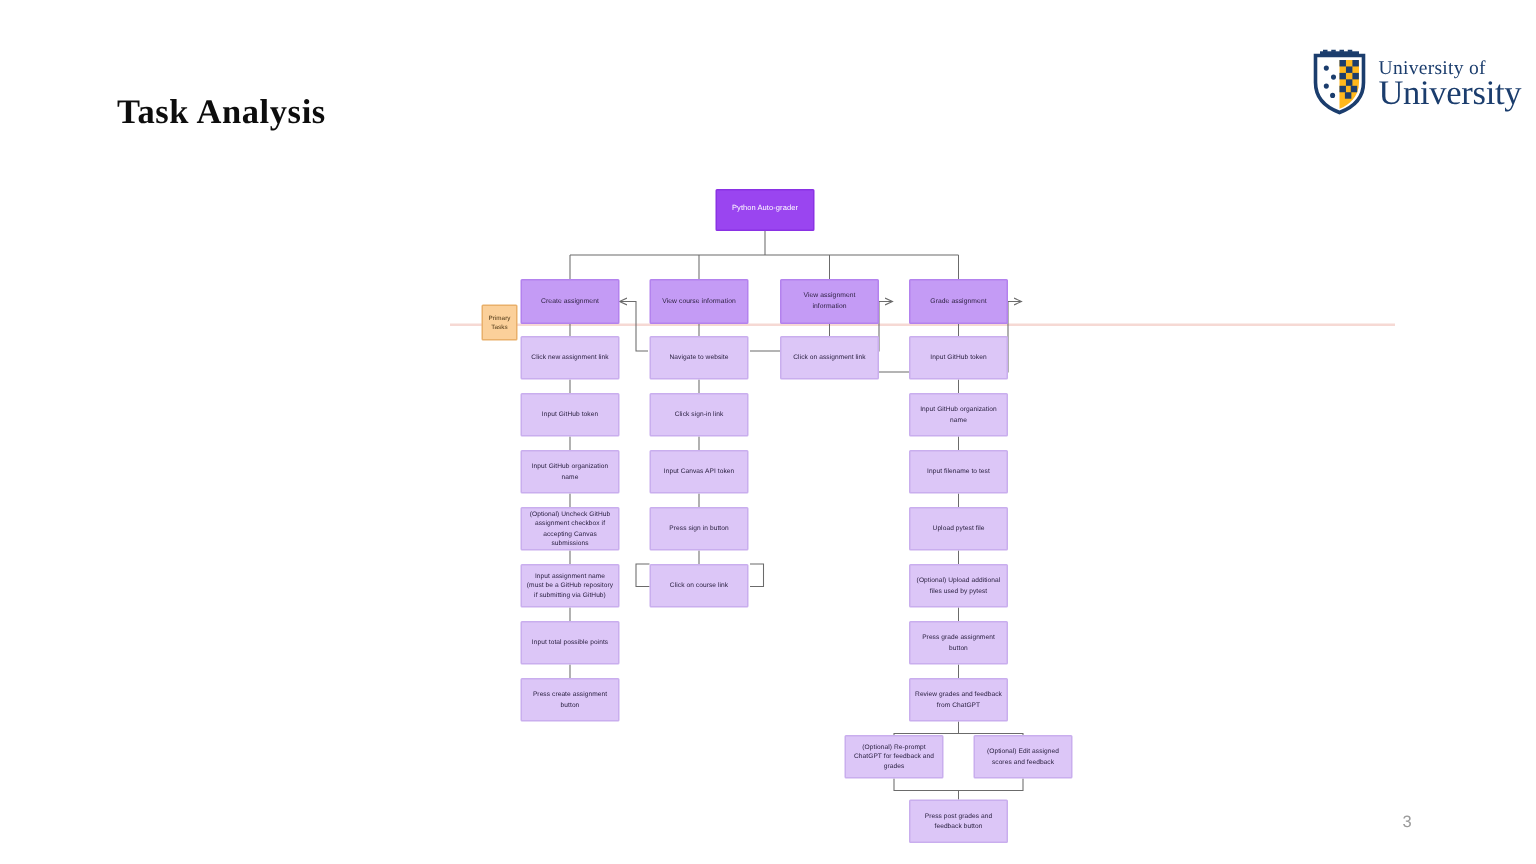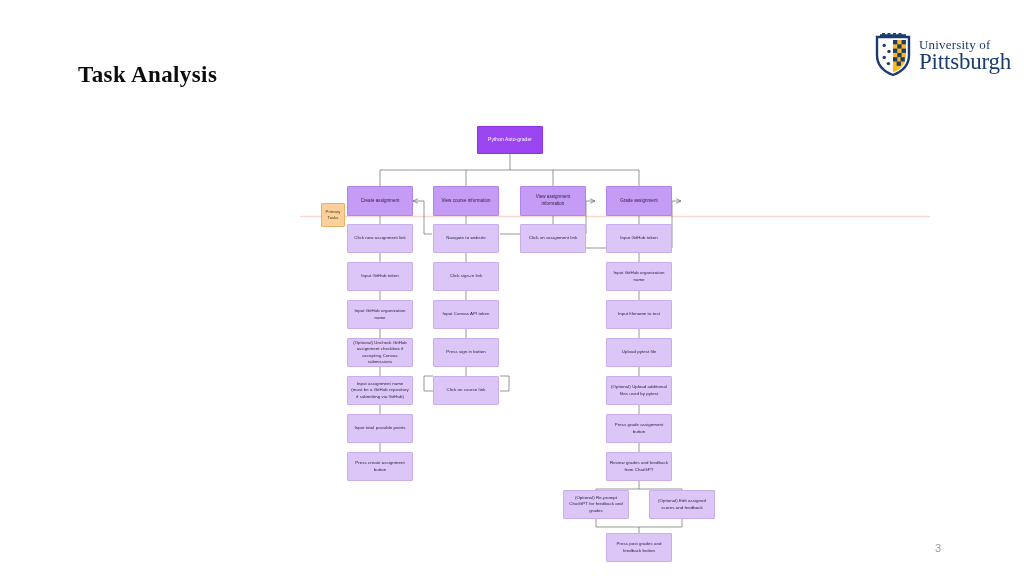--- a/index.html
+++ b/index.html
@@ -91,21 +91,21 @@
           <rect x="6" y="1.2" width="26" height="2.2"></rect>
           <rect x="8" y="0" width="3" height="1.6"></rect>
           <rect x="13.5" y="0" width="3" height="1.6"></rect>
           <rect x="19" y="0" width="3" height="1.6"></rect>
           <rect x="24.5" y="0" width="3" height="1.6"></rect>
         </g>
       </svg>
     </div>
     <div class="logo-text">
       <span class="logo-line1">University of</span>
-      <span class="logo-line2">Pittsburgh</span>
+      <span class="logo-line2">University</span>
     </div>
   </div>
 
   <div class="title">Task Analysis</div>
 
   <div class="page-num">3</div>
 
   <div class="chart">
 
     <svg class="svg-layer">

